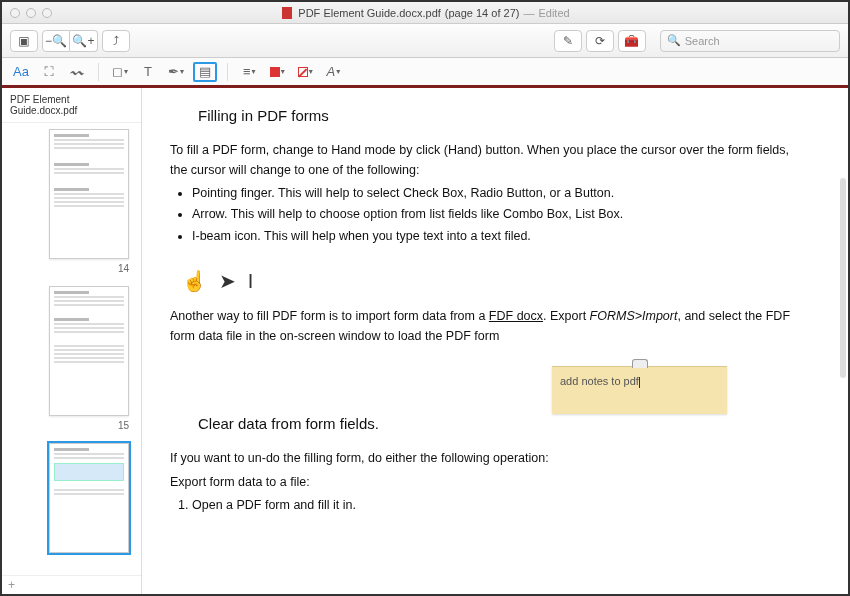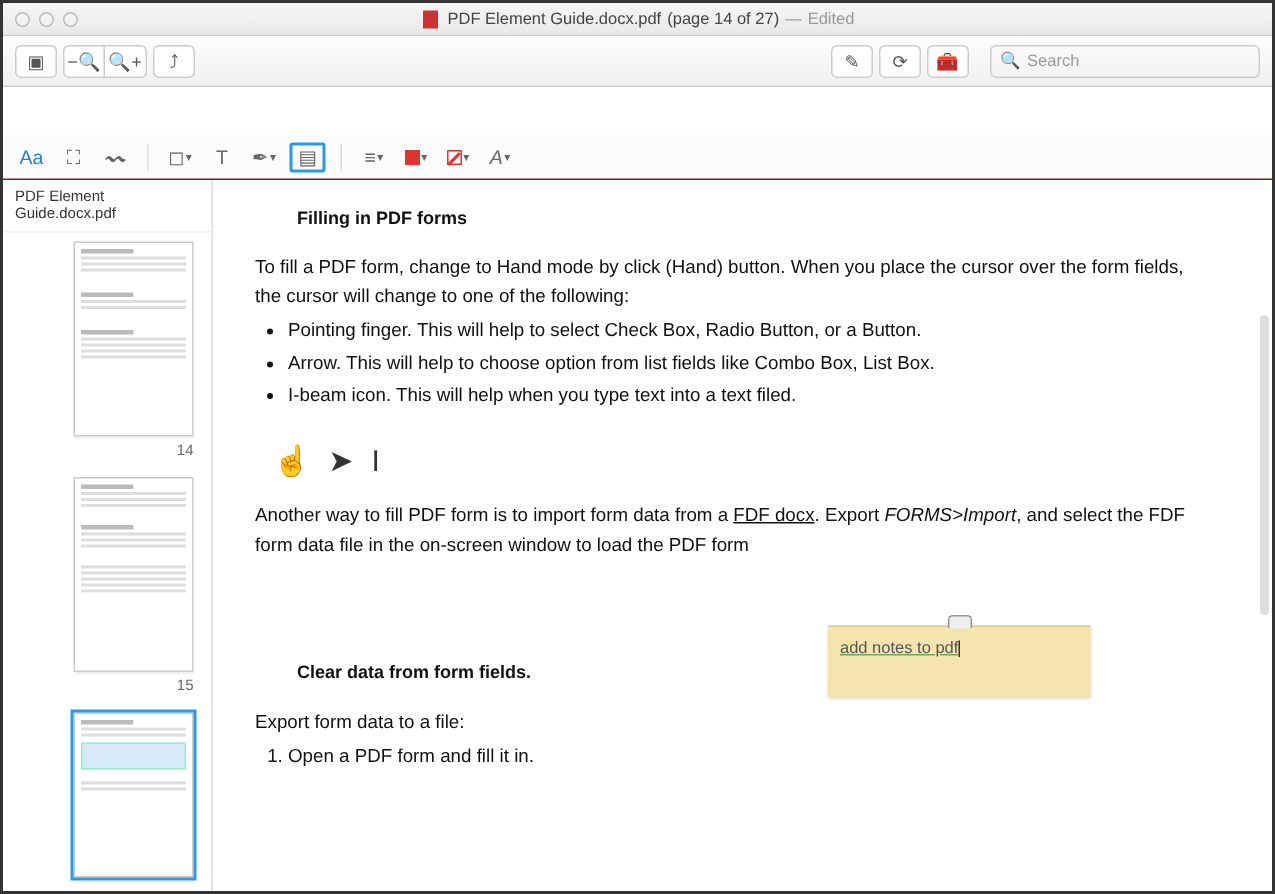--- a/index.html
+++ b/index.html
@@ -18,21 +18,21 @@
 .toptoolbar { height: 34px; background: linear-gradient(#fdfdfd,#f0f0f0); border-bottom: 1px solid #ccc; display: flex; align-items: center; padding: 0 8px; gap: 4px; }
 .tbtn { width: 28px; height: 22px; border: 1px solid #ccc; border-radius: 4px; background: #fff; display: flex; align-items: center; justify-content: center; font-size: 12px; color: #555; cursor: pointer; }
 .tbtn-group { display: flex; }
 .tbtn-group .tbtn { border-radius: 0; }
 .tbtn-group .tbtn:first-child { border-radius: 4px 0 0 4px; }
 .tbtn-group .tbtn:last-child { border-radius: 0 4px 4px 0; border-left: none; }
 .spacer { flex: 1; }
 .searchbox { width: 180px; height: 22px; border: 1px solid #ccc; border-radius: 4px; display: flex; align-items: center; padding: 0 6px; font-size: 11px; color: #999; gap: 4px; }
 
 
-.annotoolbar { height: 30px; background: #fbfbfb; border-bottom: 1px solid #7f1d1d; display: flex; align-items: center; padding: 0 8px; gap: 6px; margin-top: 32px; }
+.annotoolbar { height: 30px; background: #fbfbfb; border-bottom: 3px solid #7f1d1d; display: flex; align-items: center; padding: 0 8px; gap: 6px; }
 .abtn { min-width: 22px; height: 20px; display: inline-flex; align-items: center; justify-content: center; font-size: 13px; color: #666; cursor: pointer; padding: 0 2px; }
 .abtn.blue { color: #2a7fd4; }
 .abtn.selected { border: 2px solid #2a99e6; padding: 2px 4px; border-radius: 2px; }
 .abtn .caret { font-size: 8px; margin-left: 1px; }
 .sep { width: 1px; height: 18px; background: #ddd; margin: 0 4px; }
 .redbox { width: 10px; height: 10px; background: #d33; display: inline-block; }
 .emptybox { width: 10px; height: 10px; border: 1.5px solid #d33; display: inline-block; position: relative; }
 .emptybox::after { content: ""; position: absolute; width: 140%; height: 1.5px; background: #d33; top: 50%; left: -20%; transform: rotate(-45deg); }
 
 
@@ -43,21 +43,21 @@
 .thumb { width: 80px; border: 1px solid #ccc; background: #fff; box-shadow: 0 1px 2px rgba(0,0,0,.1); padding: 4px; display: flex; flex-direction: column; gap: 2px; }
 .thumb .tline { height: 2px; background: #ddd; }
 .thumb .tline.h { height: 3px; background: #bbb; width: 50%; }
 .thumb.sel { outline: 2px solid #2a99e6; }
 .thumb.sel .tnote { height: 18px; background: #d6e9f8; border: 1px solid #9ec; margin-top: 2px; }
 .pgnum { font-size: 10px; color: #666; margin-bottom: 8px; }
 .sidebottom { border-top: 1px solid #eee; font-size: 12px; color: #999; padding: 2px 6px; }
 
 .main { flex: 1; overflow: auto; padding: 14px 40px 0 28px; font-size: 12.5px; color: #111; line-height: 1.55; position: relative; }
 .main::-webkit-scrollbar { width: 12px; }
-.main h2 { font-size: 12px; font-weight: 700; margin: 2px 0 14px 28px; }
+.main h2 { font-size: 15px; font-weight: 400; margin: 2px 0 14px 28px; }
 .main p { margin: 0 0 4px 0; }
 .main ul, .main ol { margin: 2px 0 10px 22px; }
 .main li { margin-bottom: 2px; }
 .cursorrow { display: flex; gap: 12px; padding: 10px 12px; font-size: 20px; color: #333; }
 em { font-style: italic; }
 
 
 .sticky { position: absolute; background: #f6e4ae; border-top: 1px solid #d8c88a; font-size: 11px; color: #6a5; padding: 6px 8px; box-shadow: 0 1px 2px rgba(0,0,0,.15); }
 .sticky::before { content: ""; position: absolute; top: -8px; left: 50%; width: 14px; height: 8px; border: 1px solid #999; border-bottom: none; border-radius: 3px 3px 0 0; transform: translateX(-50%); background: #eee; }
 .sticky .stxt { color: #555; }
@@ -226,26 +226,27 @@
     </ul>
     <div class="cursorrow">
       <span>☝</span>
       <span>➤</span>
       <span>I</span>
     </div>
     <p>
       <span>Another way to fill PDF form is to import form data from a </span><u>FDF docx</u><span>. Export </span><em>FORMS&gt;Import</em><span>, and select the FDF form data file in the on-screen window to load the PDF form </span>
     </p>
 
-    <div class="sticky" style="left:410px; top:297px; width:175px; height:48px;text-decoration:underline;">
+    <div class="sticky" style="left:410px; top:278px; width:175px; height:48px;">
       <span class="stxt">add notes to pdf</span><span class="cursorbar"></span>
     </div>
 
     <div style="height:60px"></div>
     <h2>Clear data from form fields.</h2>
+    <p>If you want to un-do the filling form, do either the following operation:</p>
     <p>Export form data to a file:</p>
     <ol>
       <li>Open a PDF form and fill it in.</li>
 
     </ol>
 
     <div class="scrolltrack"></div>
   </div>
 </div>
 

